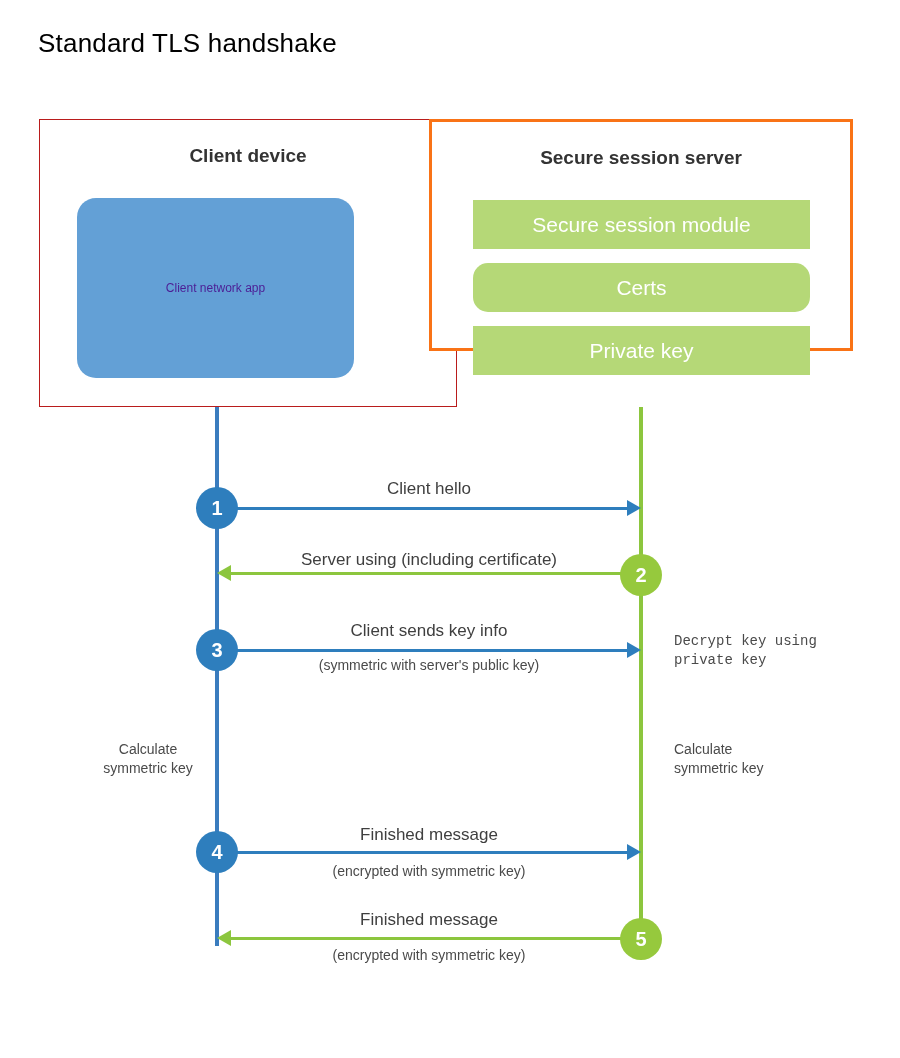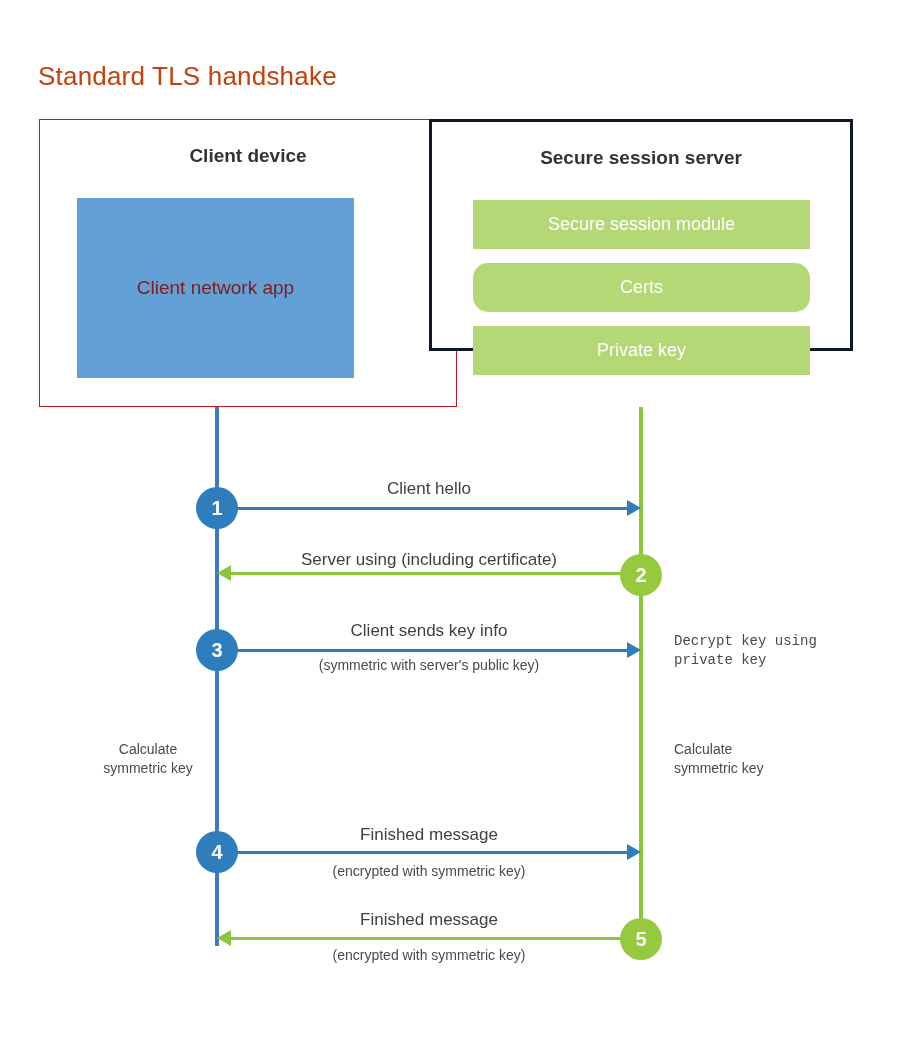--- a/index.html
+++ b/index.html
@@ -20,83 +20,83 @@
     overflow: hidden;
   }
 
   
   .page-title {
     position: absolute;
     left: 38px;
     top: 28px;
     font-size: 26px;
     font-weight: 400;
-    color: #c2410c;
+    color: #000000;
     letter-spacing: 0.2px;
     white-space: nowrap;
-    margin-top: 33px;
   }
 
   
   .party-box {
     position: absolute;
     background: #ffffff;
     box-sizing: border-box;
   }
   #client-box {
     left: 39px;
     top: 119px;
     width: 418px;
     height: 288px;
     border: 1px solid #b91c1c;
   }
   #server-box {
     left: 429px;
     top: 119px;
     width: 424px;
     height: 232px;
-    border: 3px solid #0f172a;
+    border: 3px solid #f97316;
   }
   .party-title {
     position: absolute;
     left: 0;
     right: 0;
     top: 25px;
     text-align: center;
     font-size: 19px;
     font-weight: bold;
     color: #333333;
   }
 
   
   .client-app-block {
     position: absolute;
     left: 37px;
     top: 78px;
     width: 277px;
     height: 180px;
     background: #63a0d6;
-    color: #7f1d1d;
-    font-size: 19px;
+    color: #4c1d95;
+    font-size: 12px;
     display: flex;
     align-items: center;
     justify-content: center;
     text-align: center;
     line-height: 1.35;
     padding: 0 14px;
     box-sizing: border-box;
+    border-radius: 19px;
   }
   .server-bar {
     position: absolute;
     left: 41px;
     width: 337px;
     height: 49px;
     background: #b5d877;
     color: #ffffff;
-    font-size: 18px;
+    font-size: 21px;
     display: flex;
     align-items: center;
     justify-content: center;
     text-align: center;
   }
   .server-bar.b0 { top: 78px; }
   .server-bar.b1 { top: 141px; border-radius: 15px; }
   .server-bar.b2 { top: 204px; }
 
   

